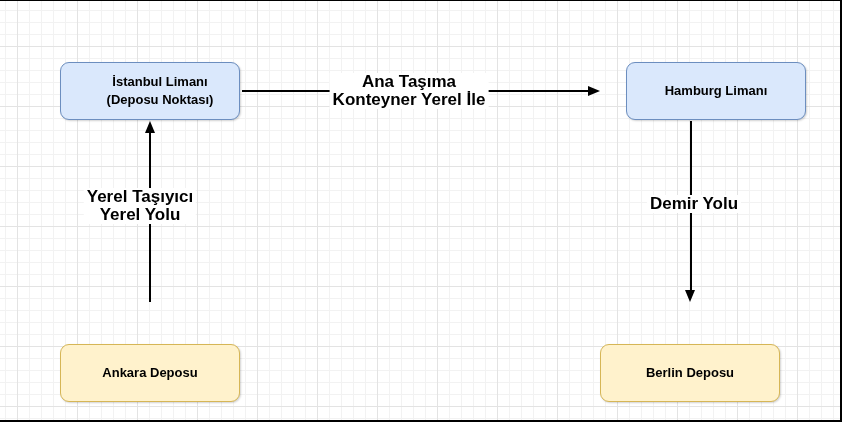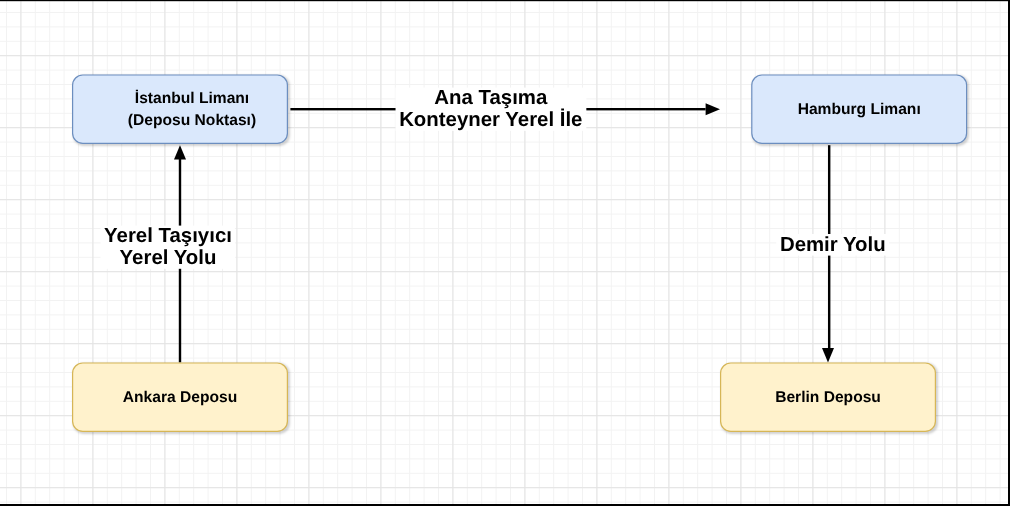--- a/index.html
+++ b/index.html
@@ -37,21 +37,21 @@
     justify-content: center;
     text-align: center;
     font-size: 13px;
     font-weight: 700;
     line-height: 18px;
     color: #000;
     box-shadow: 1px 1px 2px rgba(0,0,0,0.18);
     cursor: default;
   }
   .node-blue   { background: #dae8fc; border: 1.5px solid #6c8ebf; }
-  .node-yellow { background: #fff2cc; border: 1.5px solid #d6b656; }
+  .node-yellow { background: #fff2cc; border: 1.5px solid #d6b656; margin-top: 42px; }
   .node-istanbul { left: 60px;  top: 61px; padding-left: 20px; }
   .node-hamburg  { left: 584px; top: 61px; margin-left: 42px; }
   .node-ankara   { left: 60px;  top: 301px; }
   .node-berlin   { left: 600px; top: 301px; text-align: center; }
 
   .edge-line { position: absolute; background: #000; }
   .line-main  { left: 242px; top: 89px;  width: 346px; height: 2px; }
   .line-local { left: 149px; top: 129px; width: 2px;   height: 172px; }
   .line-rail  { left: 690px; top: 120px; width: 2px;   height: 170px; }
 

